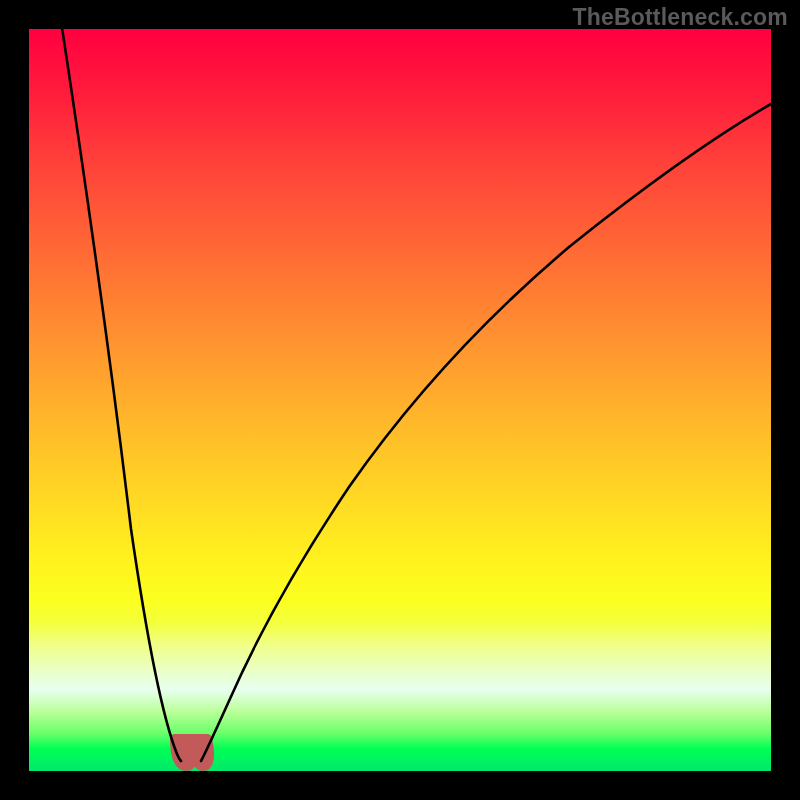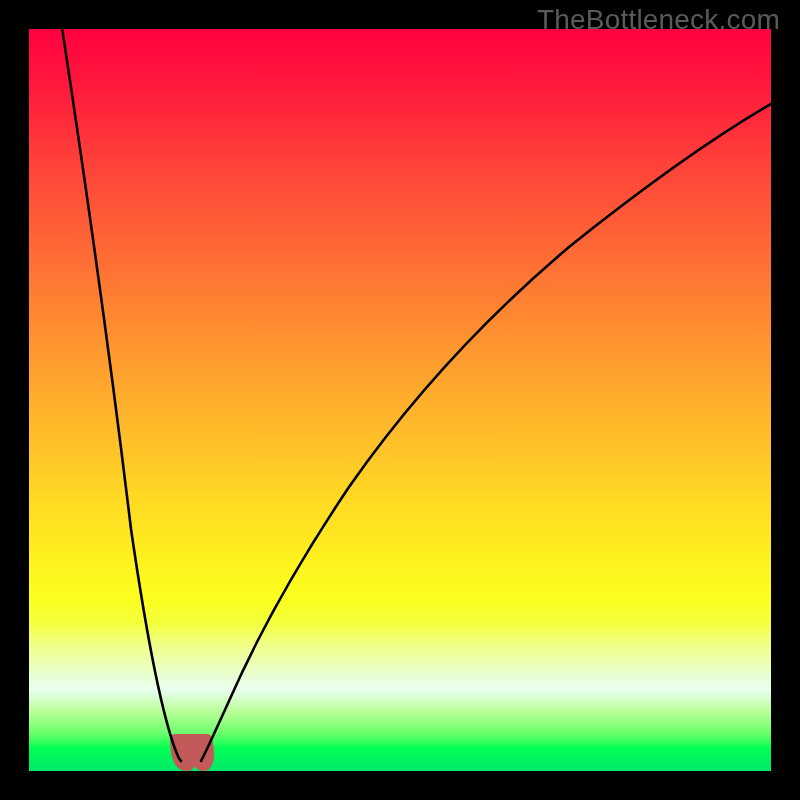--- a/index.html
+++ b/index.html
@@ -39,24 +39,24 @@
       #e9fff0 89%,
       #baff98 92%,
       #68ff6a 95%,
       #00ff55 97%,
       #00e86a 100%
     );
   }
   .watermark {
     position: absolute;
     top: 4px;
-    right: 20px;
+    right: 12px;
     color: #5a5a5a;
-    font-size: 28px;
-    font-weight: 400;
+    font-size: 23px;
+    font-weight: 700;
     letter-spacing: 0.2px;
     z-index: 10;
   }
   svg.curves {
     position: absolute;
     inset: 0;
     width: 742px;
     height: 742px;
   }
 </style>

